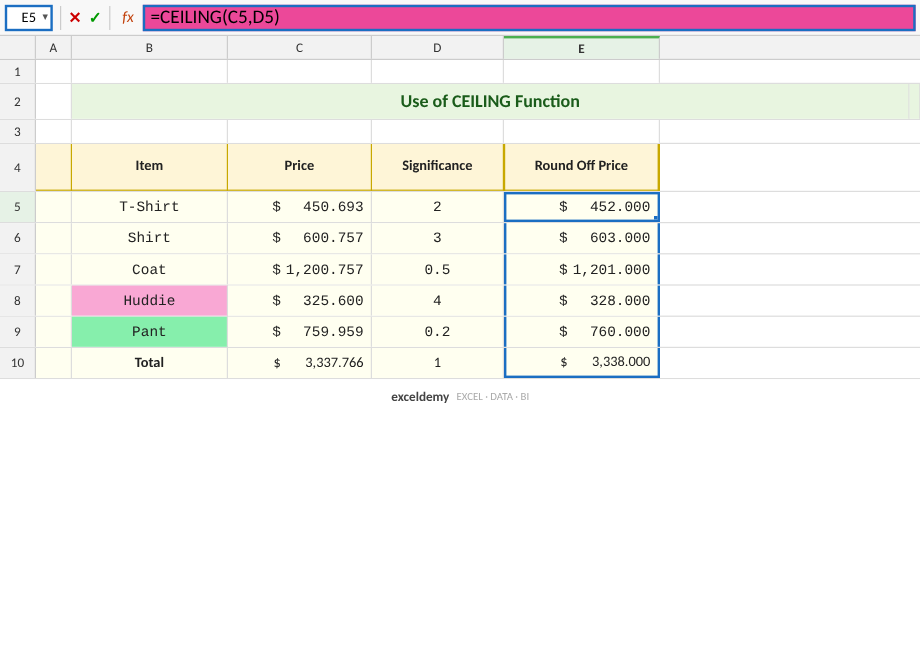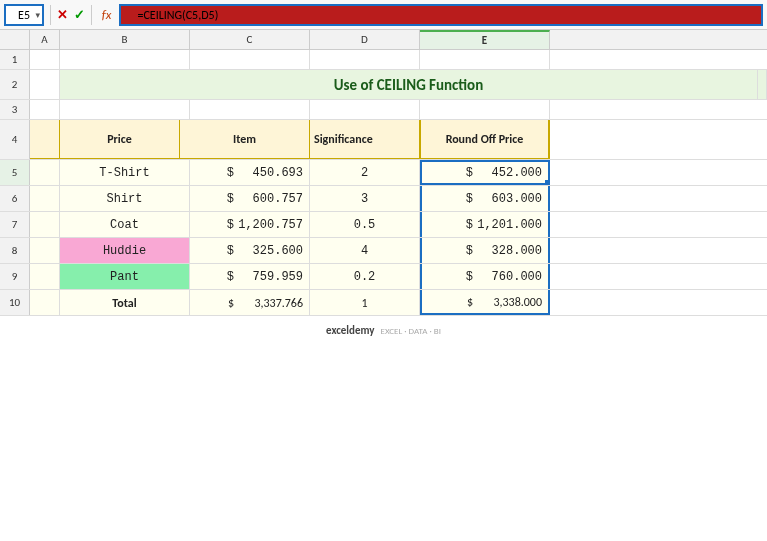--- a/index.html
+++ b/index.html
@@ -62,23 +62,23 @@
     .fx-label {
       font-style: italic;
       font-size: 13px;
       color: #c2410c;
       margin: 0 4px;
     }
     .formula-input-box {
       flex: 1;
       height: 22px;
       border: 2px solid #1b6ec2;
-      background: #b91c1c;
-      font-size: 12px;
-      padding: 0 16px;
+      background: #ec4899;
+      font-size: 16px;
+      padding: 0 4px;
       display: flex;
       align-items: center;
     }
 
     
     .spreadsheet-container {
       overflow: hidden;
       background: white;
     }
 
@@ -296,27 +296,27 @@
     <div class="cell col-a"></div>
     <div class="cell col-b"></div>
     <div class="cell col-c"></div>
     <div class="cell col-d"></div>
     <div class="cell col-e"></div>
   </div>
 
   <div class="grid-row header-row" style="height:40px;">
     <div class="row-header">4</div>
     <div class="cell col-a" style="background:#fef5d7; border-right:1px solid #c8a800;"></div>
+    <div class="cell col-b item-header" style="background:#fef5d7; border-right:1px solid #c8a800; justify-content:center; font-weight:bold;">
+      <span>Item</span>
+    </div>
     <div class="cell col-c" style="background:#fef5d7; border-right:1px solid #c8a800; justify-content:center; font-weight:bold;">
       <span>Price</span>
     </div>
-    <div class="cell col-b item-header" style="background:#fef5d7; border-right:1px solid #c8a800; justify-content:center; font-weight:bold;">
-      <span>Item</span>
-    </div>
-    <div class="cell col-d" style="background:#fef5d7; border-right:1px solid #c8a800; justify-content:flex-start; font-weight:bold;">
+    <div class="cell col-d" style="background:#fef5d7; border-right:1px solid #c8a800; justify-content:center; font-weight:bold;">
       <span>Significance</span>
     </div>
     <div class="cell col-e" style="background:#fef5d7; border-right:2px solid #c8a800; border-left:1px solid #c8a800; justify-content:center; font-weight:bold; text-align:center; line-height:1.2;">
       <span>Round Off Price</span>
     </div>
   </div>
 
   <div class="grid-row data-row">
     <div class="row-header highlighted">5</div>
     <div class="cell col-a" style="background:#fffff0;"></div>

